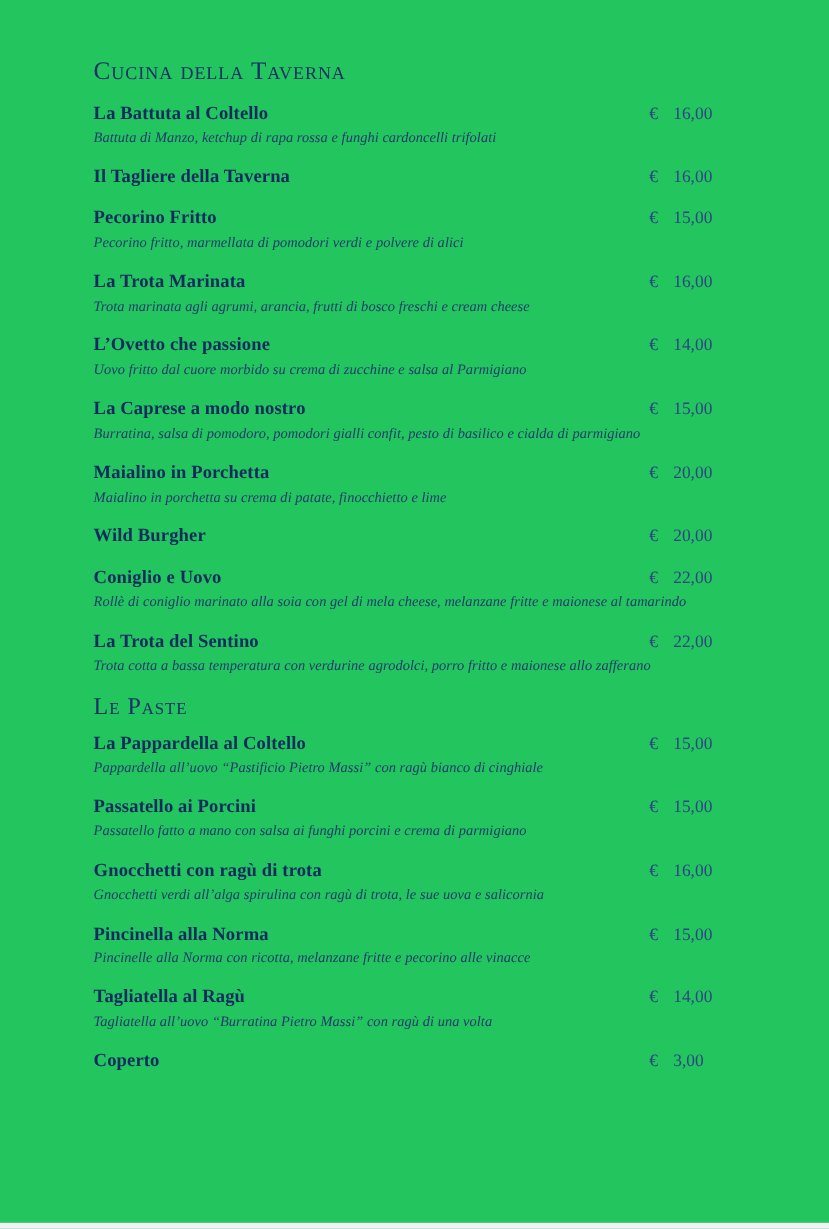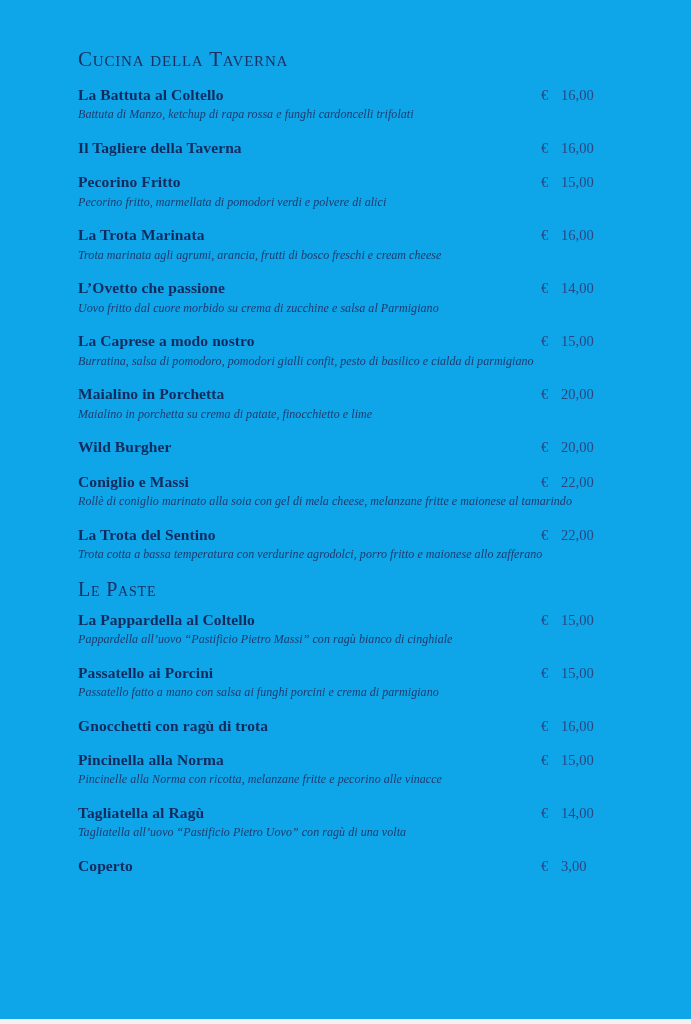--- a/index.html
+++ b/index.html
@@ -14,21 +14,21 @@
     color: #1b3163;
     overflow: hidden;
     position: relative;
   }
   .page {
     position: relative;
     width: 691px;
     height: 1024px;
     box-sizing: border-box;
     padding: 48px 78px 0 78px;
-    background: #0ea5e9;
+    background: #22c55e;
   }
   .bottom-band {
     position: absolute;
     left: 0;
     right: 0;
     bottom: 0;
     height: 5px;
     background: #f2f2f2;
   }
 
@@ -159,21 +159,21 @@
       </div>
       <div class="item">
         <div class="item-head">
           <span class="item-name">Wild Burgher</span>
           <span class="dot-fill"></span>
           <span class="price"><span class="cur">€</span><span class="amt">20,00</span></span>
         </div>
       </div>
       <div class="item">
         <div class="item-head">
-          <span class="item-name">Coniglio e Massi</span>
+          <span class="item-name">Coniglio e Uovo</span>
           <span class="dot-fill"></span>
           <span class="price"><span class="cur">€</span><span class="amt">22,00</span></span>
         </div>
         <div class="item-desc">Rollè di coniglio marinato alla soia con gel di mela cheese, melanzane fritte e maionese al tamarindo</div>
       </div>
       <div class="item">
         <div class="item-head">
           <span class="item-name">La Trota del Sentino</span>
           <span class="dot-fill"></span>
           <span class="price"><span class="cur">€</span><span class="amt">22,00</span></span>
@@ -196,36 +196,37 @@
           <span class="price"><span class="cur">€</span><span class="amt">15,00</span></span>
         </div>
         <div class="item-desc">Passatello fatto a mano con salsa ai funghi porcini e crema di parmigiano</div>
       </div>
       <div class="item">
         <div class="item-head">
           <span class="item-name">Gnocchetti con ragù di trota</span>
           <span class="dot-fill"></span>
           <span class="price"><span class="cur">€</span><span class="amt">16,00</span></span>
         </div>
+        <div class="item-desc">Gnocchetti verdi all’alga spirulina con ragù di trota, le sue uova e salicornia</div>
       </div>
       <div class="item">
         <div class="item-head">
           <span class="item-name">Pincinella alla Norma</span>
           <span class="dot-fill"></span>
           <span class="price"><span class="cur">€</span><span class="amt">15,00</span></span>
         </div>
         <div class="item-desc">Pincinelle alla Norma con ricotta, melanzane fritte e pecorino alle vinacce</div>
       </div>
       <div class="item">
         <div class="item-head">
           <span class="item-name">Tagliatella al Ragù</span>
           <span class="dot-fill"></span>
           <span class="price"><span class="cur">€</span><span class="amt">14,00</span></span>
         </div>
-        <div class="item-desc">Tagliatella all’uovo “Pastificio Pietro Uovo” con ragù di una volta</div>
+        <div class="item-desc">Tagliatella all’uovo “Burratina Pietro Massi” con ragù di una volta</div>
       </div>
       <div class="item no-desc">
         <div class="item-head">
           <span class="item-name">Coperto</span>
           <span class="dot-fill"></span>
           <span class="price"><span class="cur">€</span><span class="amt">3,00</span></span>
         </div>
       </div>
     </div>
   <div class="bottom-band"></div>

